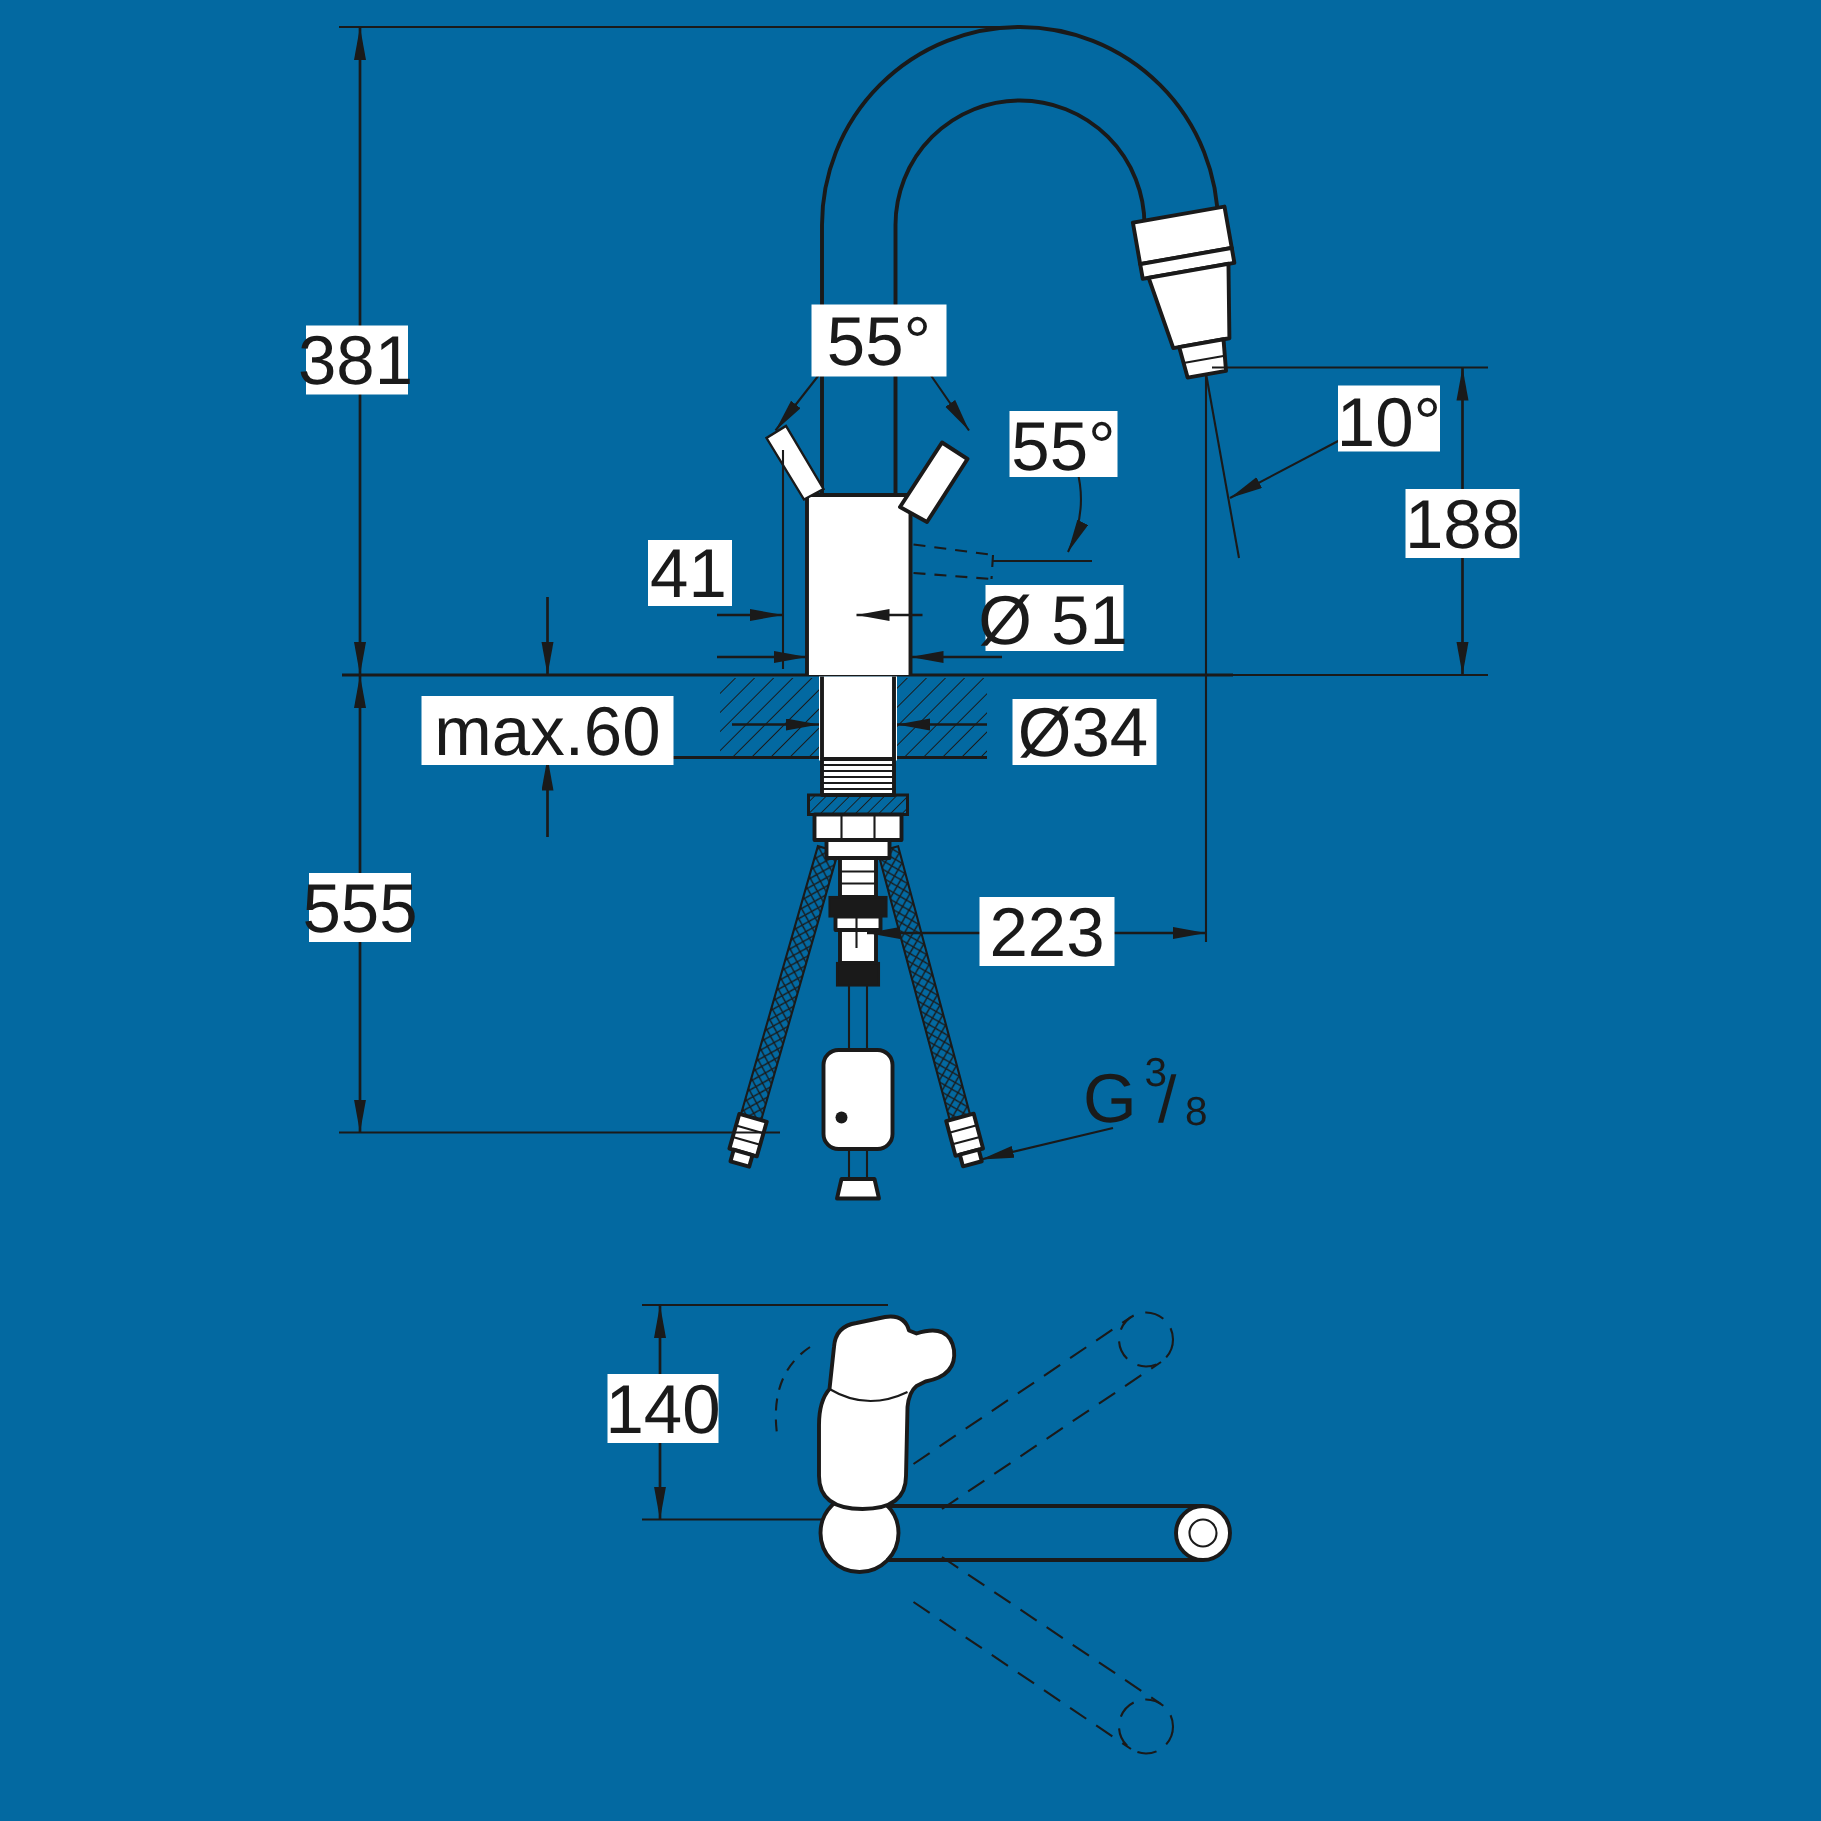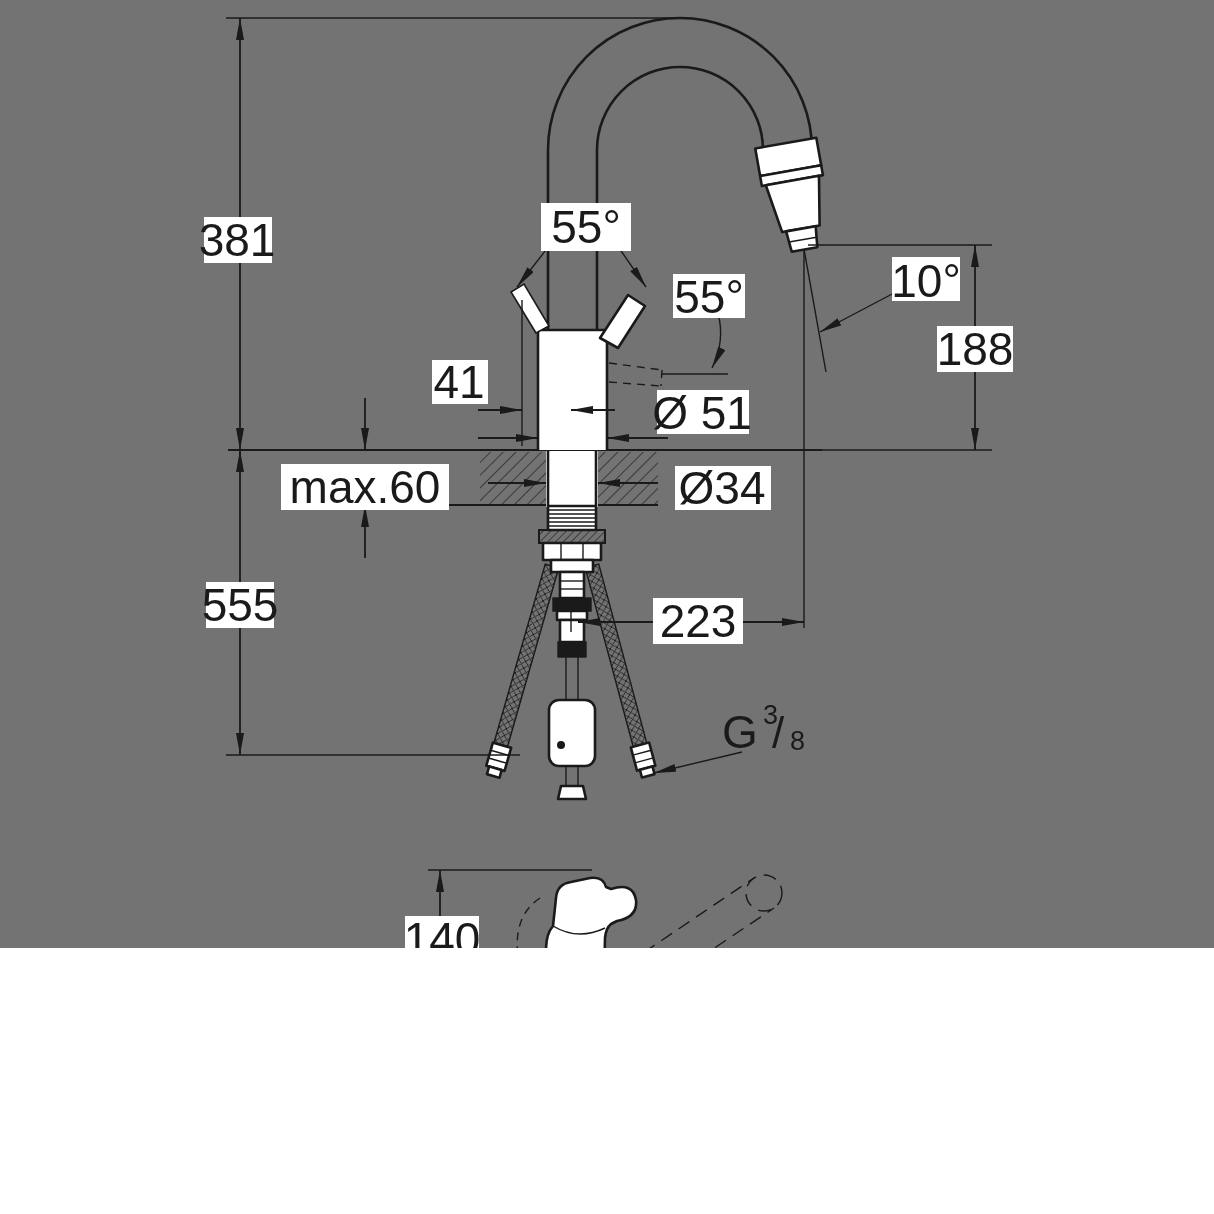--- a/index.html
+++ b/index.html
@@ -1,16 +1,16 @@
 <!DOCTYPE html>
 <html><head>
 <meta charset="utf-8">
 <style>
   html,body{margin:0;padding:0;background:#ffffff;}
-  .stage{width:1214px;height:948px;background:#737373;position:relative;}
+  .stage{width:1214px;height:1214px;background:#0369a1;position:relative;}
   svg{display:block;}
   .o   { fill:#fff; stroke:#1a1a1a; stroke-width:2.6; stroke-linejoin:round; }
   .l   { stroke:#1a1a1a; stroke-width:2.6; fill:none; stroke-linecap:butt; }
   .l2  { stroke:#1a1a1a; stroke-width:2; fill:none; }
   .dim { stroke:#1a1a1a; stroke-width:1.8; fill:none; }
   .thin{ stroke:#1a1a1a; stroke-width:1.4; fill:none; }
   .dark{ fill:#1a1a1a; stroke:#1a1a1a; stroke-width:1.4; }
   .dsh { stroke-dasharray:13 8; }
   .dsh2{ stroke-dasharray:8 6; }
   .wbg { fill:#fff; stroke:none; }

